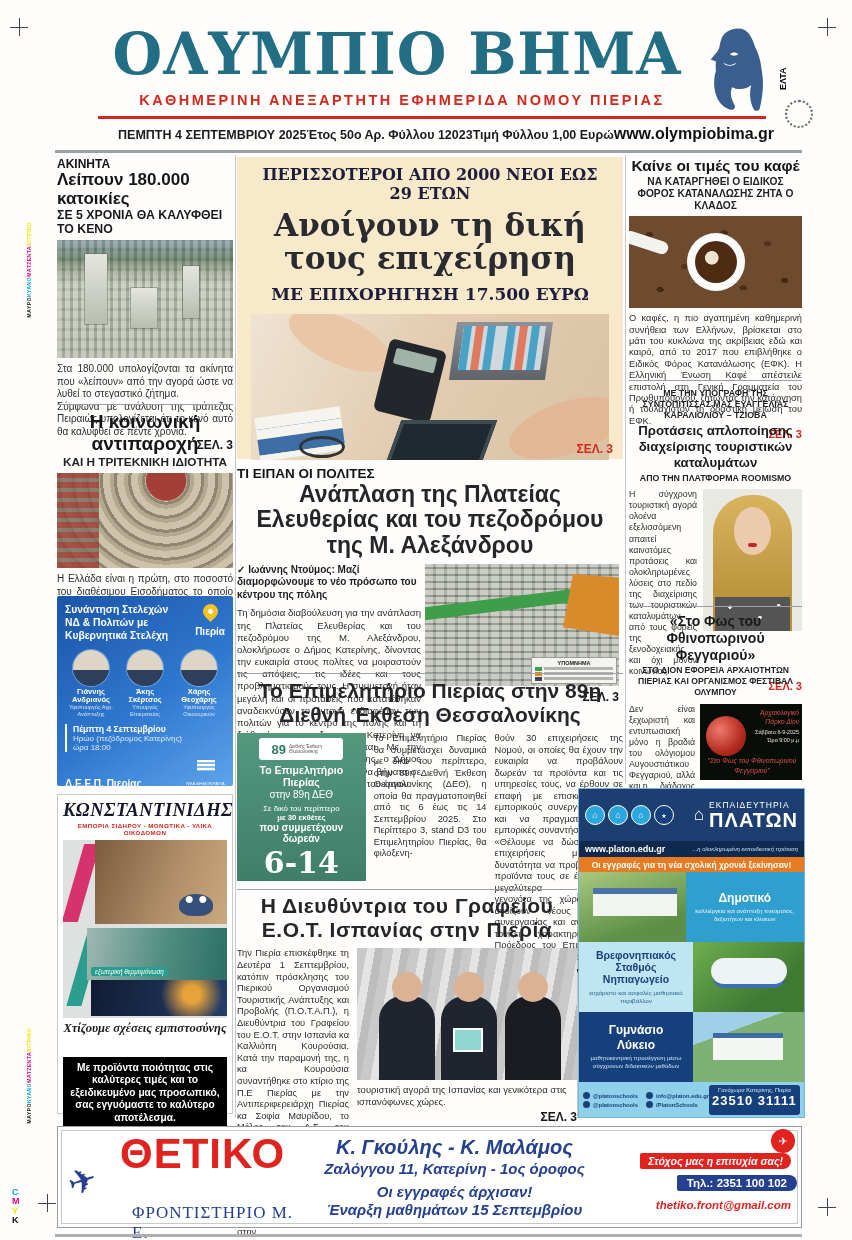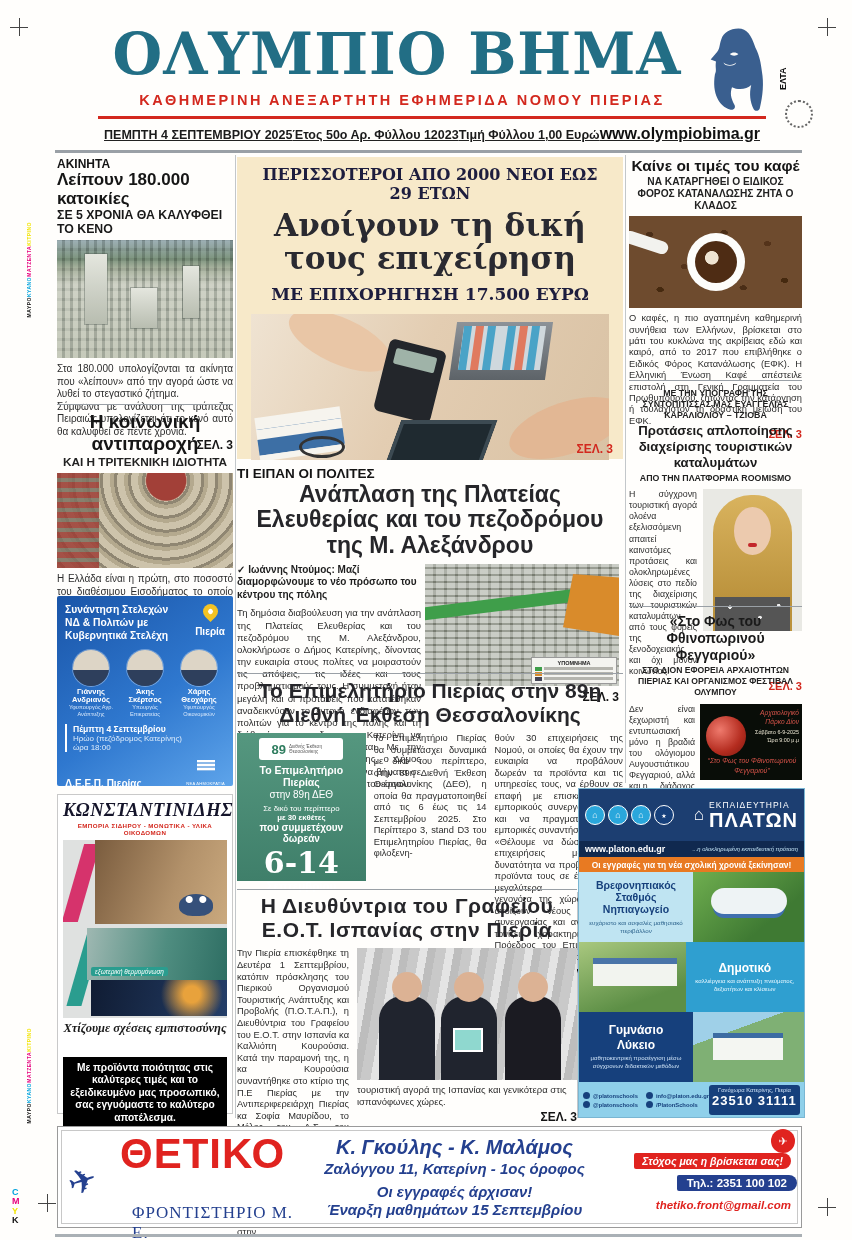--- a/index.html
+++ b/index.html
@@ -16,21 +16,21 @@
   .sy{color:#f2e400;} .sm{color:#e6007e;} .sc{color:#00a3dd;} .sk{color:#111;}
   .cmyk-word{position:absolute;display:flex;flex-direction:column;font-size:9px;font-weight:bold;line-height:1.05;}
   
   .masthead{left:98px;top:26px;width:668px;height:124px;}
   .mh-title{position:absolute;left:0;top:-6px;width:598px;text-align:center;
             font-family:"DejaVu Serif",serif;font-weight:bold;font-size:57px;color:#226e85;letter-spacing:1px;}
   .zeus{position:absolute;right:2px;top:0;width:64px;height:86px;}
   .mh-sub{position:absolute;left:0;top:66px;width:608px;text-align:center;color:#d3281e;
           font-weight:bold;font-size:14.5px;letter-spacing:2.5px;}
   .mh-rule{position:absolute;left:0;top:90px;width:668px;height:3px;background:#d3281e;}
-  .mh-dates{position:absolute;left:0;top:99px;width:668px;display:flex;justify-content:center;align-items:baseline;text-decoration:underline;}
+  .mh-dates{position:absolute;left:8px;top:99px;width:668px;display:flex;justify-content:flex-end;align-items:baseline;}
   .mh-dates .d{font-size:12.5px;font-weight:bold;color:#1b1b1b;}
   .mh-dates .dw{font-size:16px;font-weight:bold;color:#101010;}
   .postal{left:778px;top:62px;width:42px;text-align:center;}
   .postal .elta{writing-mode:vertical-rl;transform:rotate(180deg);font-size:9px;font-weight:bold;color:#111;height:34px;}
   .postal .stamp{width:24px;height:24px;border:2px dotted #666;border-radius:50%;margin:4px auto 0;}
   .rule-top{left:55px;top:150px;width:747px;height:3px;background:#9aa0a6;}
   .rule-bottom{left:55px;top:1234px;width:747px;height:3px;background:#aab0b4;}
   .vr{position:absolute;width:1px;background:#c3c7ca;}
   .hr{position:absolute;height:1px;background:#9aa0a6;}
   
@@ -569,33 +569,33 @@
           <div class="plh-t2">ΠΛΑΤΩΝ</div>
         </span>
       </div>
     </div>
     <div class="plw">
       <span class="plw-web">www.platon.edu.gr</span>
       <span class="plw-tag">...η ολοκληρωμένη εκπαιδευτική πρόταση</span>
     </div>
     <div class="plb">Οι εγγραφές για τη νέα σχολική χρονιά ξεκίνησαν!</div>
     <div class="plrow">
+      <div class="plph plp2x" style="width:113px;"></div>
+      <div class="plcell plc2" style="flex:1;">
+        <div class="t">Δημοτικό</div>
+        <div class="s">καλλιέργεια και ανάπτυξη πνεύματος, δεξιοτήτων και κλίσεων</div>
+      </div>
+    </div>
+    <div class="plrow">
       <div class="plcell plc1">
         <div class="t pre">Βρεφονηπιακός Σταθμός
 Νηπιαγωγείο</div>
         <div class="s">ευχάριστο και ασφαλές μαθησιακό περιβάλλον</div>
       </div>
       <div class="plph plp1"></div>
-    </div>
-    <div class="plrow">
-      <div class="plph plp2x" style="width:113px;"></div>
-      <div class="plcell plc2" style="flex:1;">
-        <div class="t">Δημοτικό</div>
-        <div class="s">καλλιέργεια και ανάπτυξη πνεύματος, δεξιοτήτων και κλίσεων</div>
-      </div>
     </div>
     <div class="plrow">
       <div class="plcell plc3">
         <div class="t pre">Γυμνάσιο
 Λύκειο</div>
         <div class="s">μαθητοκεντρική προσέγγιση μέσω σύγχρονων διδακτικών μεθόδων</div>
       </div>
       <div class="plph plp3"></div>
     </div>
     <div class="plf">
@@ -632,21 +632,21 @@
         <div class="th-brandsub">ΦΡΟΝΤΙΣΤΗΡΙΟ Μ. Ε.</div>
       </div>
       <div class="th-mid">
         <div class="th-names">Κ. Γκούλης - Κ. Μαλάμος</div>
         <div class="th-addr">Ζαλόγγου 11, Κατερίνη - 1ος όροφος</div>
         <div class="th-l1">Οι εγγραφές άρχισαν!</div>
         <div class="th-l2">Έναρξη μαθημάτων 15 Σεπτεμβρίου</div>
       </div>
       <div class="th-right">
         <div class="th-badge">✈</div>
-        <div class="th-rib1">Στόχος μας η βρίσκεται σας!</div>
+        <div class="th-rib1">Στόχος μας η επιτυχία σας!</div>
         <div class="th-rib2">Τηλ.: 2351 100 102</div>
         <div class="th-mail">thetiko.front@gmail.com</div>
       </div>
     </div>
   </div>
 
   <div class="abs rule-bottom"></div>
 </div>
 
 </body></html>

